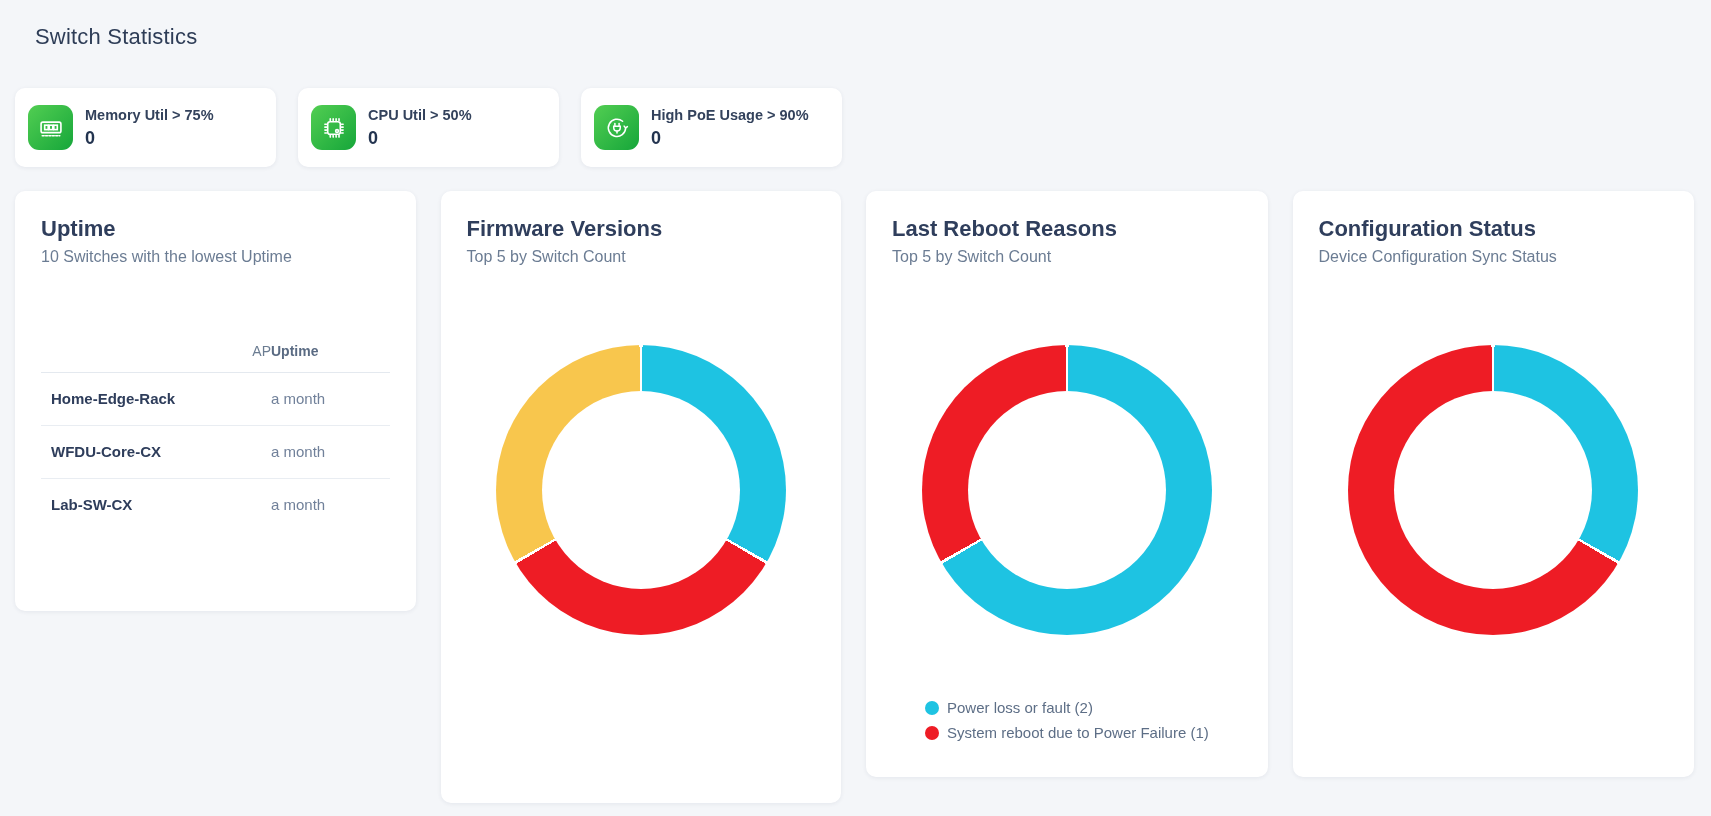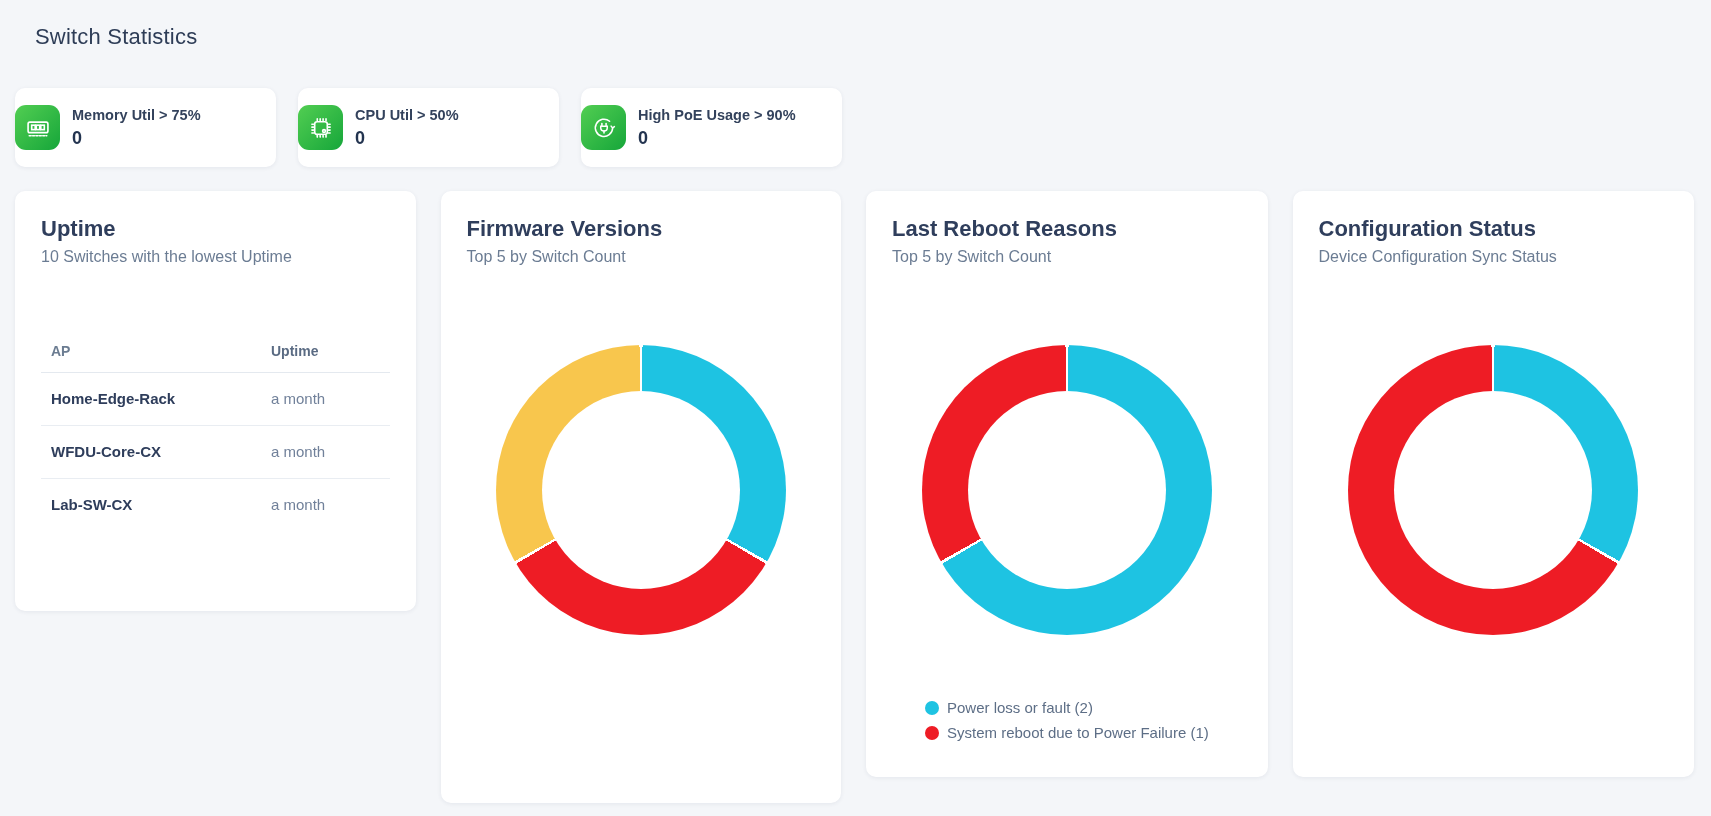--- a/index.html
+++ b/index.html
@@ -15,21 +15,21 @@
     margin:22px 0 0 20px;
     font-size:22px; line-height:30px; font-weight:500;
     color:#2e3d57; letter-spacing:.2px;
   }
 
   
   .stat-row { display:flex; gap:22px; margin-top:36px; }
   .stat-card {
     width:261px; height:79px; background:#fff; border-radius:10px;
     box-shadow:0 1px 4px rgba(34,51,84,.08);
-    display:flex; align-items:center; cursor:pointer;
+    display:flex; align-items:center; padding-left:13px; cursor:pointer;
   }
   .stat-icon {
     width:45px; height:45px; border-radius:11px; flex:0 0 45px;
     background:linear-gradient(135deg, var(--green-a,#52ce52), var(--green-b,#16a63a));
     display:flex; align-items:center; justify-content:center; margin-right:12px;
   }
   .stat-icon svg { width:28px; height:28px; }
   .stat-text { display:flex; flex-direction:column; }
   .stat-label { font-size:14.5px; font-weight:600; color:#33425c; line-height:19px; }
   .stat-value { font-size:18px; font-weight:700; color:#22334f; line-height:23px; margin-top:2px; }
@@ -45,21 +45,21 @@
   .card-subtitle { font-size:16px; line-height:20px; color:#6b7c93; margin-top:4px; }
 
   .uptime-card  { width:401px; height:420px; }
   .firmware-card{ width:401px; height:612px; }
   .reboot-card  { width:402px; height:586px; }
   .config-card  { width:402px; height:586px; }
 
   
   .uptime-table { width:100%; margin-top:76px; border-collapse:collapse; table-layout:fixed; }
   .uptime-table th { font-size:14px; text-align:left; padding:0 0 13px 0; }
-  .uptime-table th.col-ap { width:66%; padding-left:10px; font-weight:700; color:#6b7c91; }
+  .uptime-table th.col-ap { width:66%; padding-left:10px; font-weight:400; color:#6b7c91;text-align:right; }
   .uptime-table th.col-uptime { width:34%; font-weight:600; color:#5a6b83; }
   .uptime-table thead tr { border-bottom:1px solid #e4e9ef; }
   .uptime-table tbody tr { border-bottom:1px solid #e9edf2; cursor:pointer; }
   .uptime-table tbody tr:last-child { border-bottom:none; }
   .uptime-table td { padding:16px 0; font-size:15px; line-height:20px; }
   .uptime-table td.ap-cell { padding-left:10px; font-weight:700; color:#2e3d5b; }
   .uptime-table td.val-cell { color:#71819a; }
 
   
   .donut {

